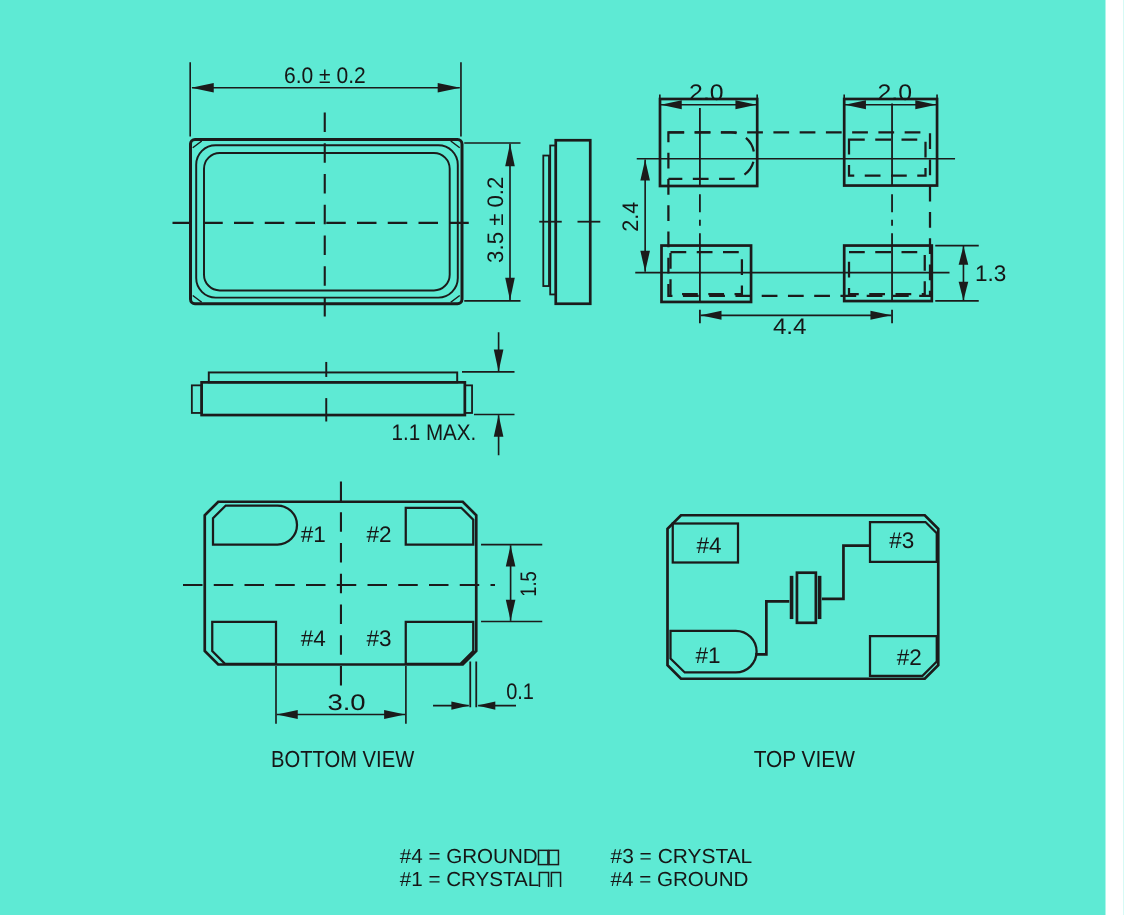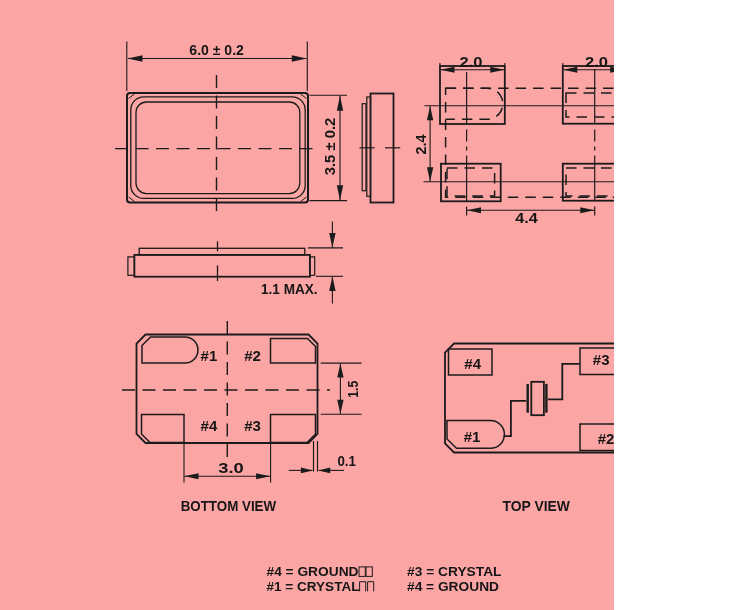--- a/index.html
+++ b/index.html
@@ -1,16 +1,16 @@
 <!DOCTYPE html>
 <html><head>
 <meta charset="utf-8">
 <style>
   html,body{margin:0;padding:0;background:#ffffff;}
-  .page{position:relative;width:614px;height:610px;background:#fca5a5;overflow:hidden;font-weight:bold;}
+  .page{position:relative;width:737px;height:610px;background:#5eead4;overflow:hidden;}
   svg{position:absolute;left:0;top:0;}
   text{font-family:"Liberation Sans",sans-serif;fill:#161616;}
 </style>
 </head>
 <body>
 <div class="page">
 <svg width="749" height="610" viewBox="0 0 749 610">
 <g stroke="#1b1b1b" fill="none">
 
 <rect x="127" y="93" width="181" height="109.5" rx="3" stroke-width="2"></rect>

